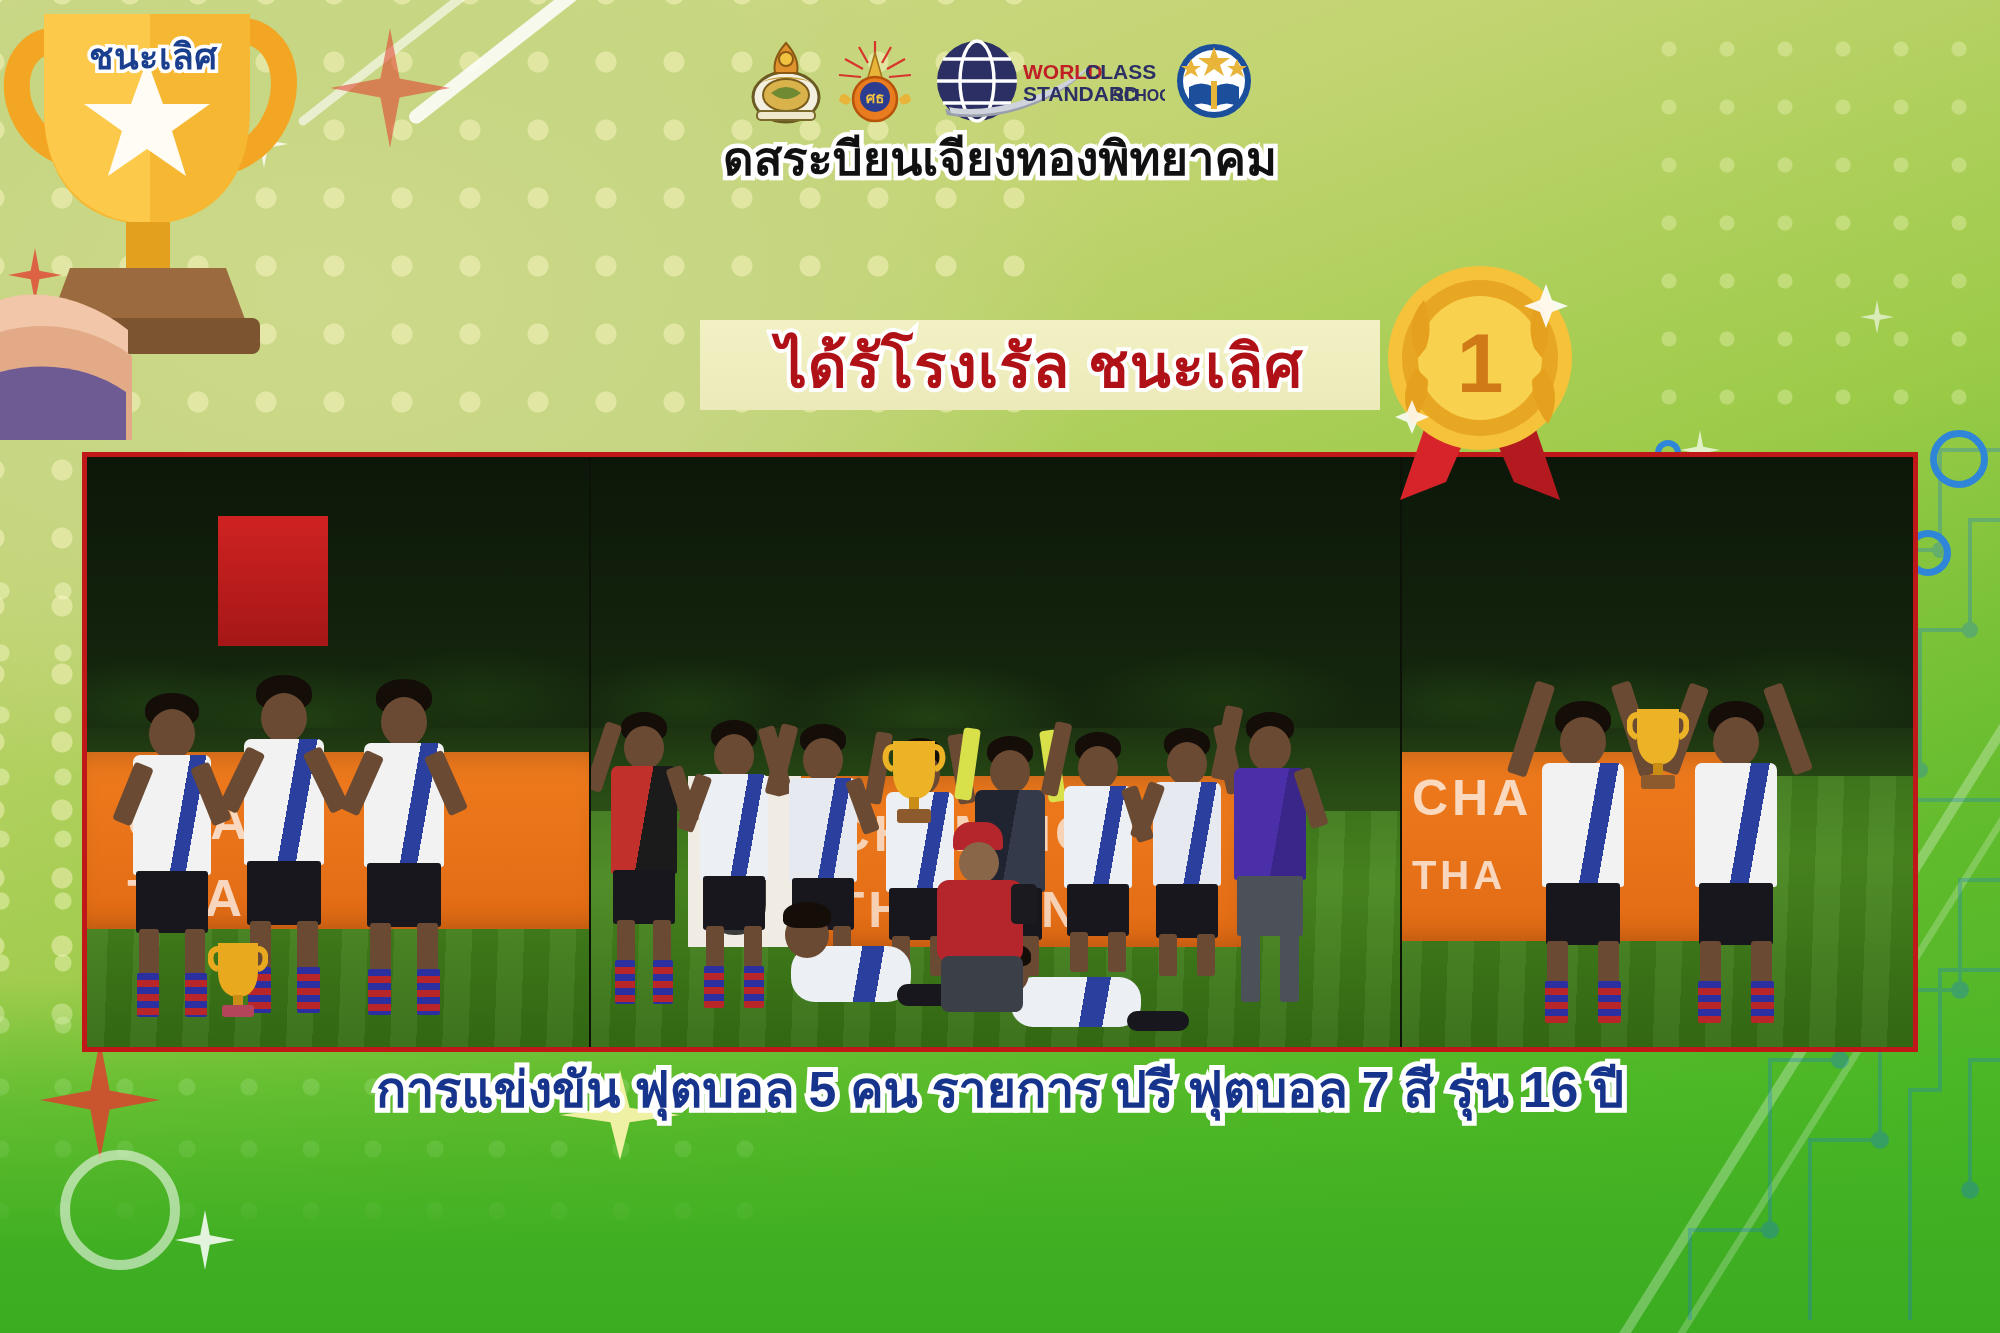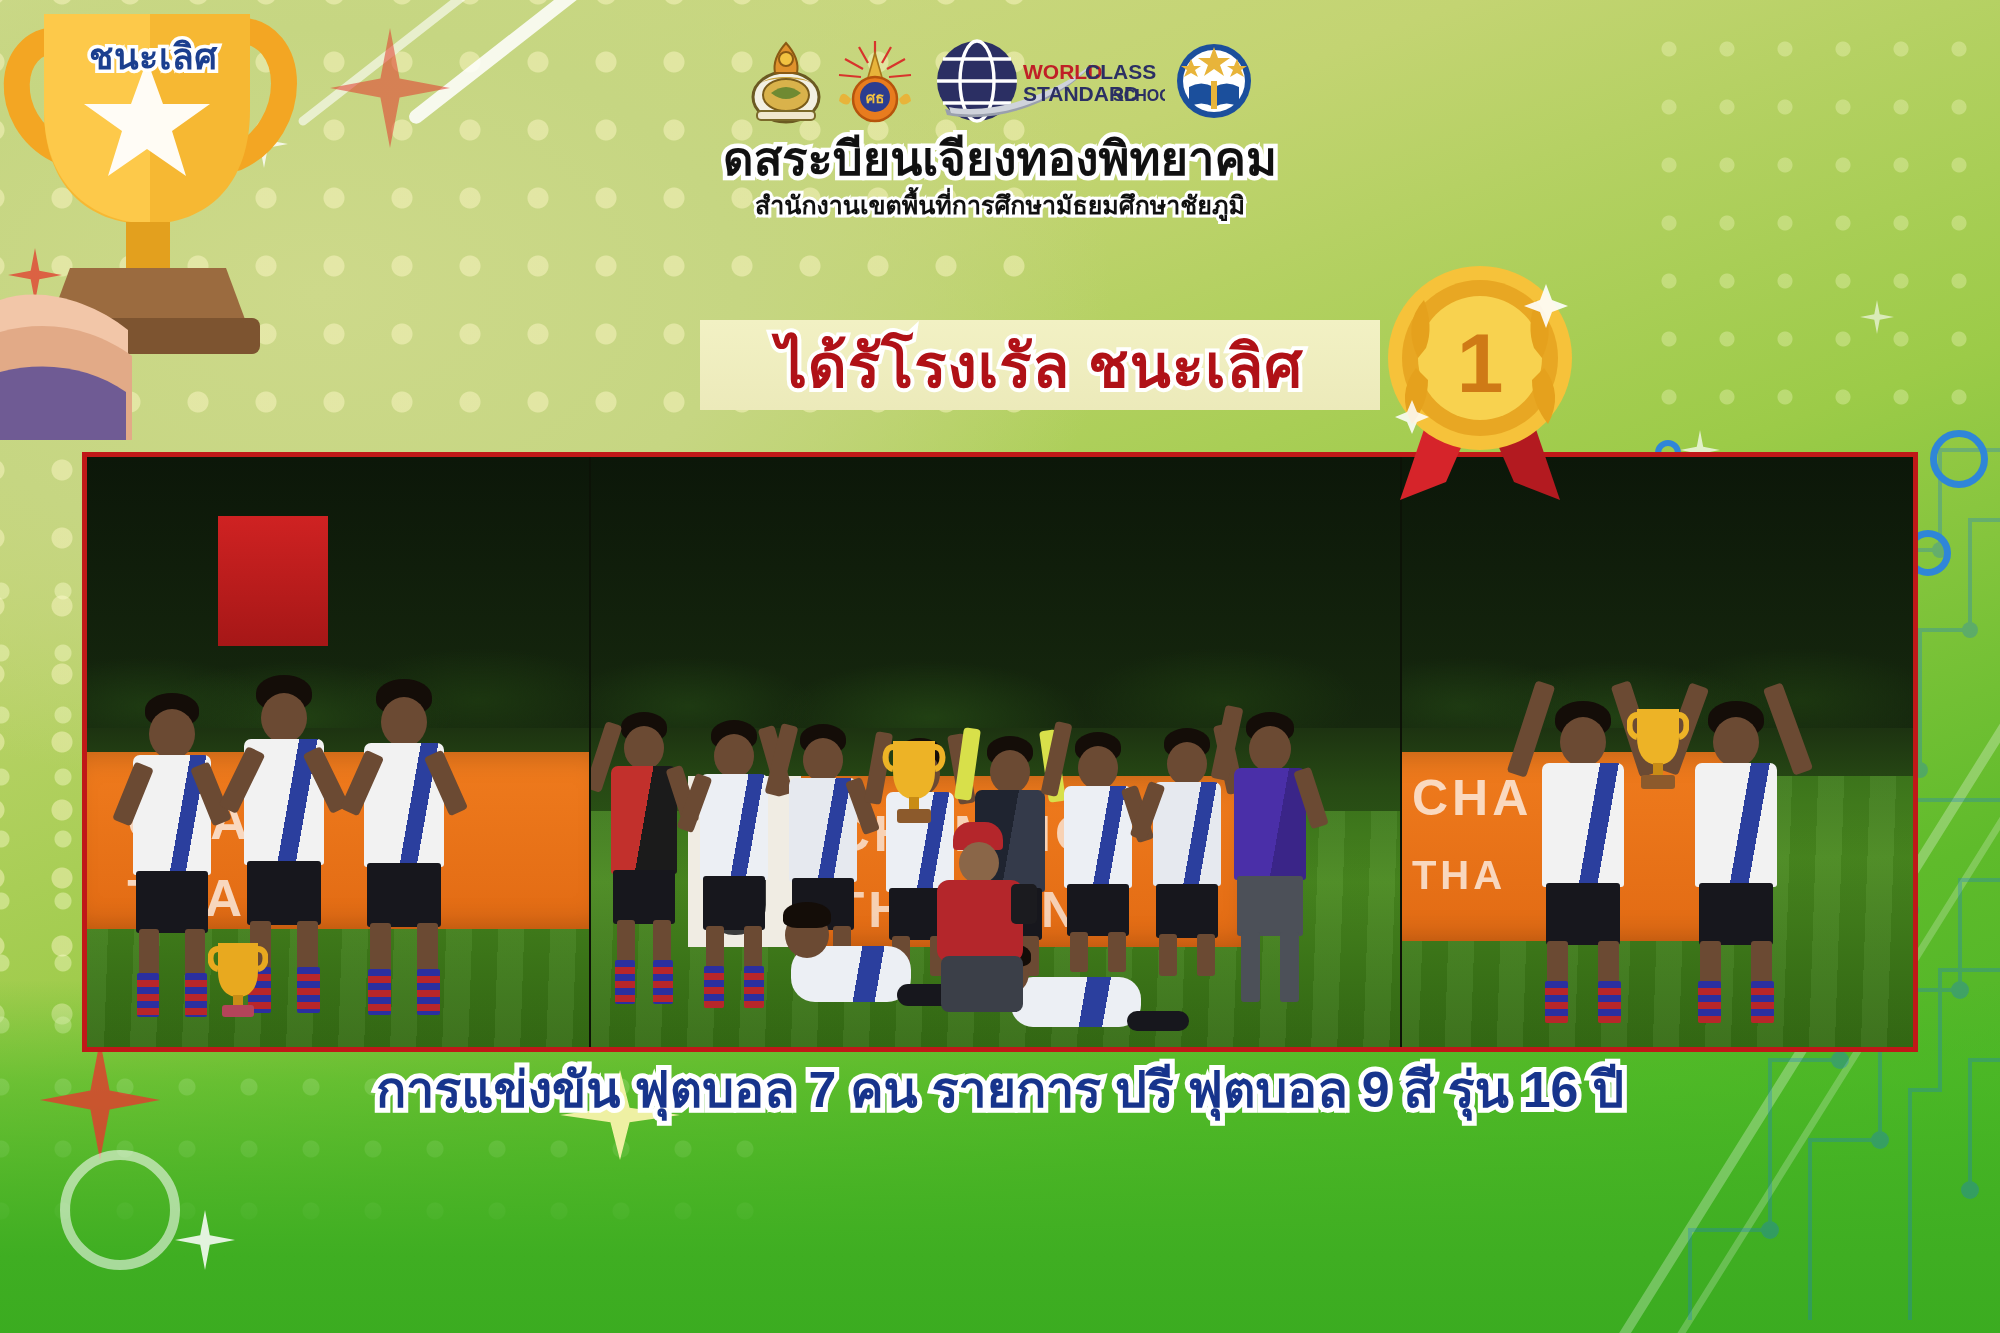--- a/index.html
+++ b/index.html
@@ -301,21 +301,20 @@
         <path d="M14 50 q12 -7 25 0 q13 -7 25 0 v20 q-12 -7 -25 0 q-13 -7 -25 0Z" fill="#1b4f9c"></path>
         <rect x="36" y="44" width="6" height="28" fill="#e8b43a"></rect>
         <polygon points="39,10 43,21 55,21 45,28 49,39 39,32 29,39 33,28 23,21 35,21" fill="#e8b43a"></polygon>
         <polygon points="16,22 19,29 26,29 20,33 23,40 16,36 9,40 12,33 6,29 13,29" fill="#e8b43a"></polygon>
         <polygon points="62,22 65,29 72,29 66,33 69,40 62,36 55,40 58,33 52,29 59,29" fill="#e8b43a"></polygon>
       </svg>
     </div>
 
   </div>
   <div class="school-name">ดสระบียนเจียงทองพิทยาคม</div>
-  <div class="school-sub">สำนักงานเขตพื้นที่การศึกษามัธยมศึกษาชัยภูมิ</div>
 </div>
 
 <div id="award-band"></div>
 <div id="award-text">ได้รัโรงเรัล ชนะเลิศ</div>
 
 <div id="medal">
   <svg viewBox="0 0 220 260" width="220" height="260">
     <path d="M64 150 L30 250 L76 232 L96 186 Z" fill="#d6242a"></path>
     <path d="M156 150 L190 250 L144 232 L124 186 Z" fill="#b31a20"></path>
     <circle cx="110" cy="108" r="92" fill="#f6c23a"></circle>
@@ -569,14 +568,14 @@
         <path d="M10 12 C0 12 0 32 10 34" stroke="#edb326" stroke-width="6" fill="none"></path>
         <path d="M52 12 C62 12 62 32 52 34" stroke="#edb326" stroke-width="6" fill="none"></path>
         <rect x="26" y="60" width="10" height="14" fill="#c98c15"></rect>
         <rect x="14" y="72" width="34" height="14" rx="3" fill="#8c5a2c"></rect>
       </svg>
     </div>
   </div>
 </div>
 
 <div id="bottom">
-  <div class="line-comp">การแข่งขัน ฟุตบอล 7 คน รายการ ปรี ฟุตบอล 9 สี รุ่น 16 ปี</div>
+  <div class="line-comp">การแข่งขัน ฟุตบอล 5 คน รายการ ปรี ฟุตบอล 7 สี รุ่น 16 ปี</div>
 </div>
 
 </body></html>

